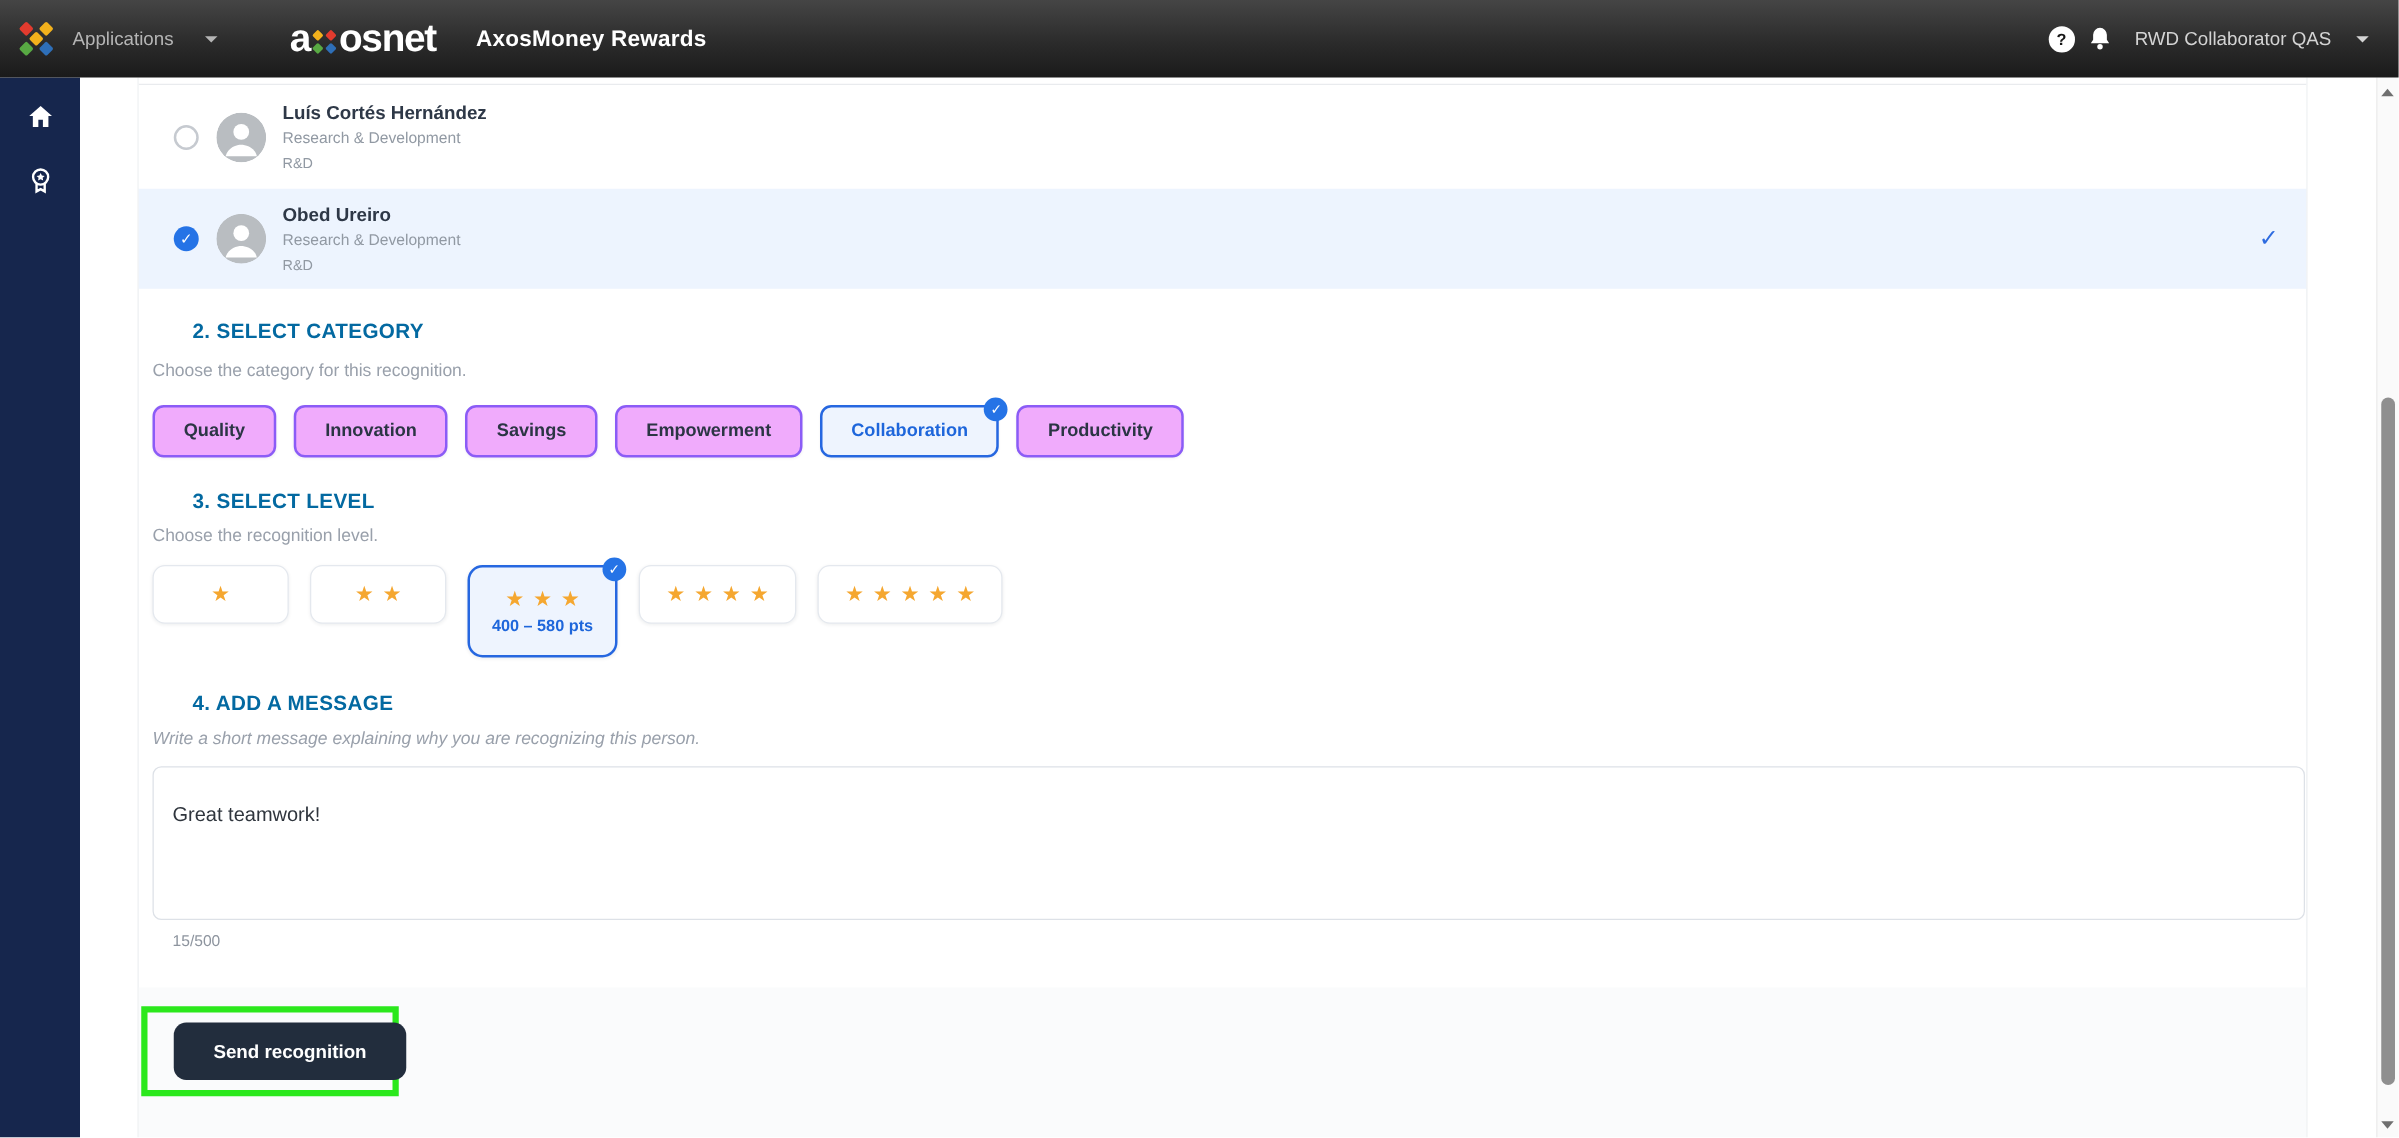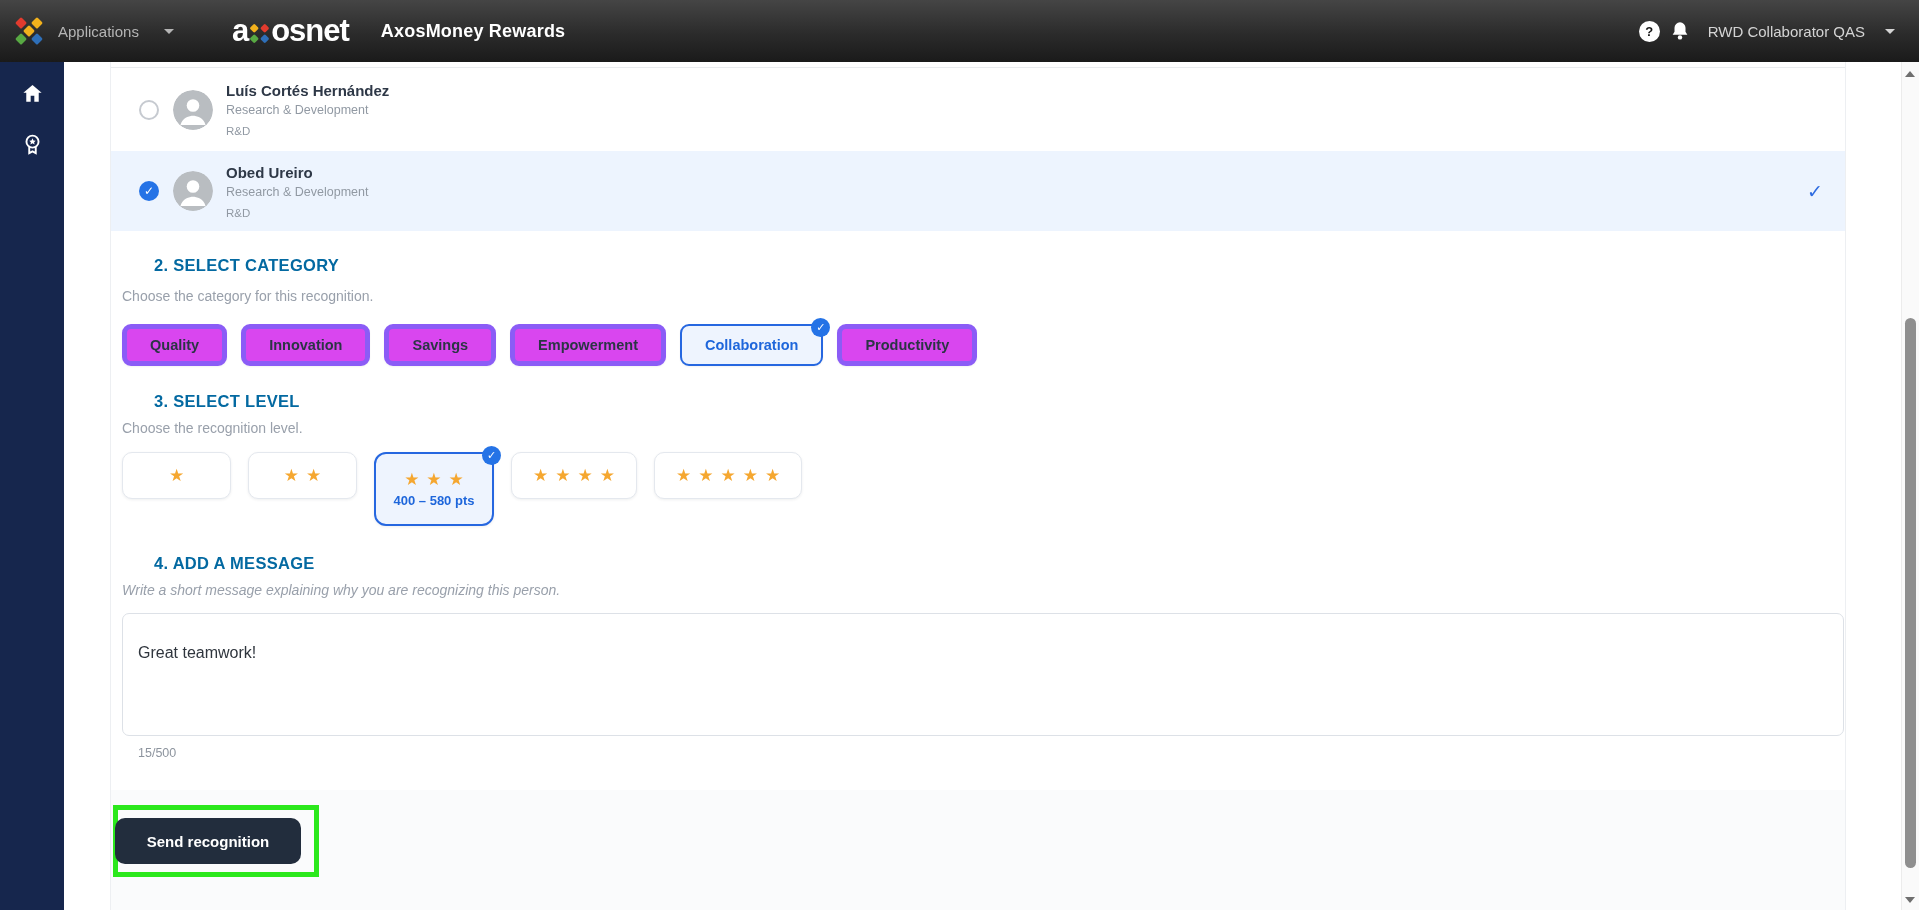--- a/index.html
+++ b/index.html
@@ -60,21 +60,21 @@
   .person-name{font-size:15px;font-weight:bold;color:#2e3847;}
   .person-dept{font-size:12.5px;color:#9199a3;margin-top:4px;}
   .person-area{font-size:11.5px;color:#9199a3;margin-top:8px;}
   .row-check{margin-left:auto;margin-right:22px;color:#2e6be0;font-size:19px;font-weight:bold;}
   
   .step-heading{position:absolute;left:11px;font-size:16.5px;font-weight:bold;color:#0369a1;letter-spacing:.3px;margin-left:32px;}
   .step-sub{position:absolute;left:11px;font-size:14px;color:#99a0ab;}
   
   .cat-row{position:absolute;left:11px;top:262px;display:flex;gap:14px;}
   .cat-btn{height:42px;padding:0 23px;display:flex;align-items:center;justify-content:center;
-    background:#d946ef;border:5px solid #8b5cf6;border-radius:9px;font-size:14.5px;font-weight:600;
+    background:#f0abfc;border:2px solid #8b5cf6;border-radius:9px;font-size:14.5px;font-weight:600;
     color:#2b3544;position:relative;box-shadow:0 1px 2px rgba(16,24,40,.05);cursor:pointer;box-sizing:border-box;}
   .cat-btn.selected{border:2px solid #2667e0;background:#eef4fe;color:#1e66db;}
   .badge{position:absolute;top:-8px;right:-9px;width:19px;height:19px;border-radius:50%;
     background:#2573e6;color:#fff;font-size:11px;font-weight:bold;
     display:flex;align-items:center;justify-content:center;}
   
   .lvl-row{position:absolute;left:11px;top:390px;display:flex;gap:17px;align-items:flex-start;}
   .lvl-card{height:47px;min-width:109px;padding:0 14px;background:#fff;border:1px solid #e4e8ee;
     border-radius:10px;display:flex;align-items:center;justify-content:center;position:relative;
     box-shadow:0 1px 3px rgba(16,24,40,.07);cursor:pointer;box-sizing:border-box;}
@@ -83,21 +83,21 @@
   .stars{color:#f5a730;font-size:17px;letter-spacing:7px;padding-left:7px;white-space:nowrap;line-height:1;}
   .pts{font-size:13px;font-weight:bold;color:#1e66db;text-align:right;}
   
   .textarea{position:absolute;left:11px;top:551px;width:1722px;height:123px;box-sizing:border-box;
     border:1px solid #dde1e7;border-radius:7px;background:#fff;padding:30px 15px;
     font-size:16px;color:#2f353d;resize:none;font-family:inherit;outline:none;}
   .counter{position:absolute;left:27px;top:684px;font-size:12.5px;color:#8d949e;}
   
   .green-box{position:absolute;left:2px;top:743px;width:196px;height:62px;
     border:5px solid #2be81c;z-index:5;}
-  .send-btn{position:absolute;left:4px;top:756px;width:186px;height:46px;background:#222d3d;
+  .send-btn{position:absolute;left:28px;top:756px;width:186px;height:46px;background:#222d3d;
     color:#ffffff;font-size:15px;font-weight:bold;border:none;border-radius:10px;cursor:pointer;
     z-index:6;font-family:inherit;}
 </style>
 </head>
 <body>
 
 <div class="topbar">
   <span class="logo-x">
     <svg width="30" height="30" viewBox="0 0 32 32">
       <rect x="3" y="3" width="9" height="9" rx="1.5" transform="rotate(45 7.5 7.5)" fill="#e23b2e"></rect>

